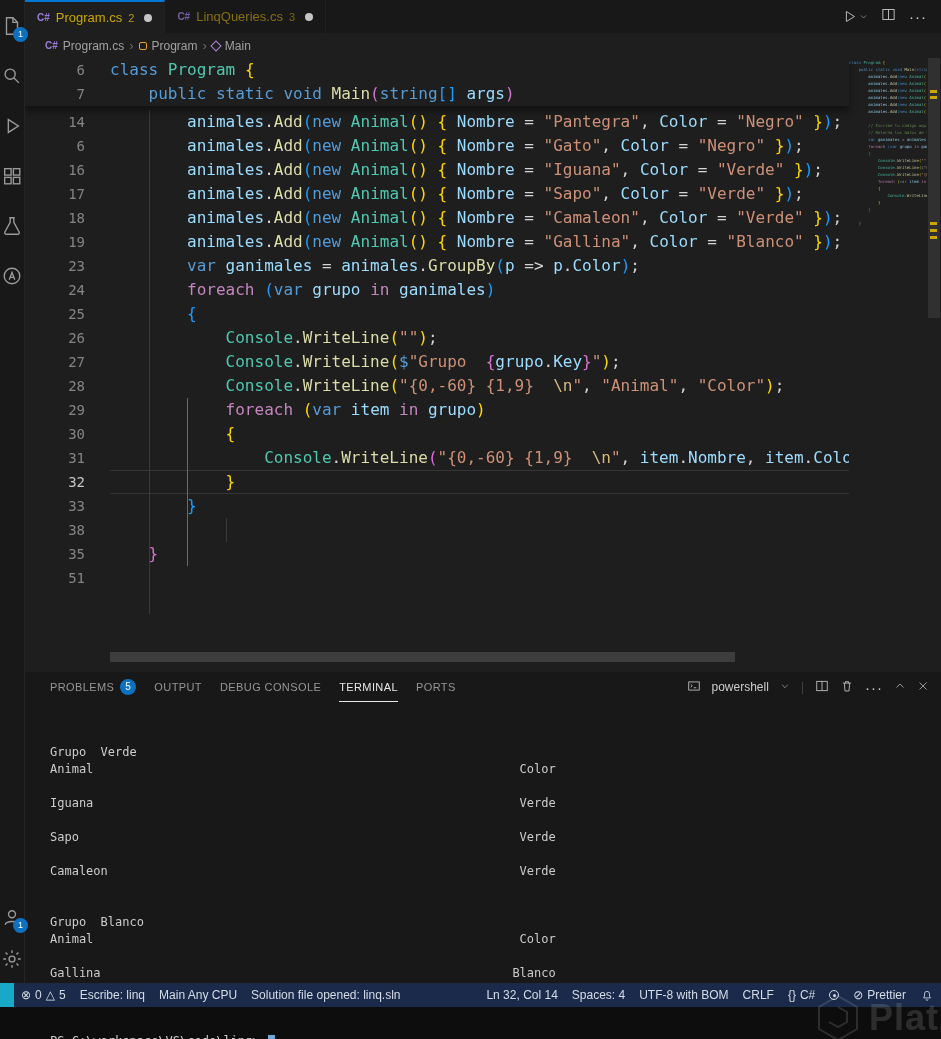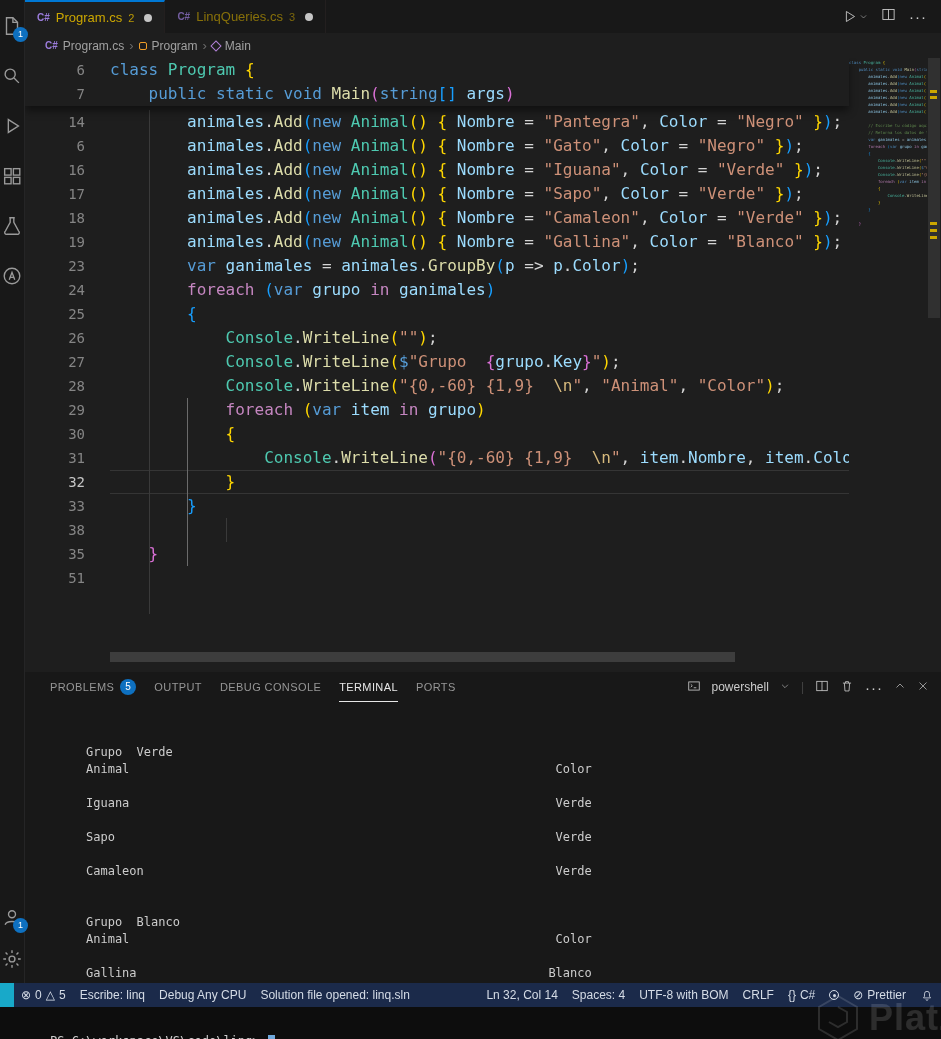--- a/index.html
+++ b/index.html
@@ -55,21 +55,21 @@
   
   .panel { position:absolute; left:25px; top:672px; right:0; height:311px; background:#181818; z-index:5; }
   .panel-header { height:30px; display:flex; align-items:center; padding:0 12px 0 25px; }
   .ptab { font-size:11px; letter-spacing:.4px; color:#969696; margin-right:18px; height:30px; display:flex; align-items:center; gap:6px; }
   .ptab.active { color:#e7e7e7; border-bottom:1px solid #e7e7e7; }
   .pbadge { min-width:16px; height:16px; border-radius:9px; background:#0e70c0; color:#fff; font-size:10px; line-height:16px; text-align:center; padding:0 3px; }
   .panel-actions { margin-left:auto; display:flex; align-items:center; gap:11px; color:#cccccc; font-size:12px; }
   .panel-actions svg { stroke:#cccccc; fill:none; stroke-width:1.4; }
   .pa-sep { color:#444; }
   .terminal { padding:8px 0 0 25px; font:12px/17px "DejaVu Sans Mono", monospace; color:#cccccc; white-space:pre; }
-  .trow { height:17px;margin-left:36px; }
+  .trow { height:17px; }
   .prompt-row { height:17px; }
   .cursor { display:inline-block; width:7px; height:14px; background:#6fa8dc; vertical-align:middle; margin-left:1px; }
 
   
   .statusbar { position:absolute; left:0; right:0; top:983px; height:24px; background:#1b2a4a; display:flex; align-items:center; font-size:12px; color:#d5dce6; z-index:9; }
   .sb-remote { width:14px; height:24px; background:#18a9c9; }
   .sb-item { display:flex; align-items:center; gap:4px; padding:0 7px; height:24px; white-space:nowrap; }
   .sb-right { margin-left:auto; display:flex; align-items:center; }
   .sb-ico { font-size:12px; }
   .statusbar svg { stroke:#d5dce6; fill:none; stroke-width:1.4; }
@@ -381,21 +381,21 @@
 
 <div class="statusbar">
   <div class="sb-remote"></div>
   <div class="sb-item">
     <span class="sb-ico">⊗</span>
     <span>0</span>
     <span class="sb-ico">△</span>
     <span>5</span>
   </div>
   <div class="sb-item">Escribe: linq</div>
-  <div class="sb-item">Debug Any CPU</div>
+  <div class="sb-item">Main Any CPU</div>
   <div class="sb-item">Solution file opened: linq.sln</div>
   <div class="sb-right">
     <div class="sb-item">Ln 32, Col 14</div>
     <div class="sb-item">Spaces: 4</div>
     <div class="sb-item">UTF-8 with BOM</div>
     <div class="sb-item">CRLF</div>
     <div class="sb-item">
       <span class="sb-ico">{}</span>
       <span>C#</span>
     </div>

